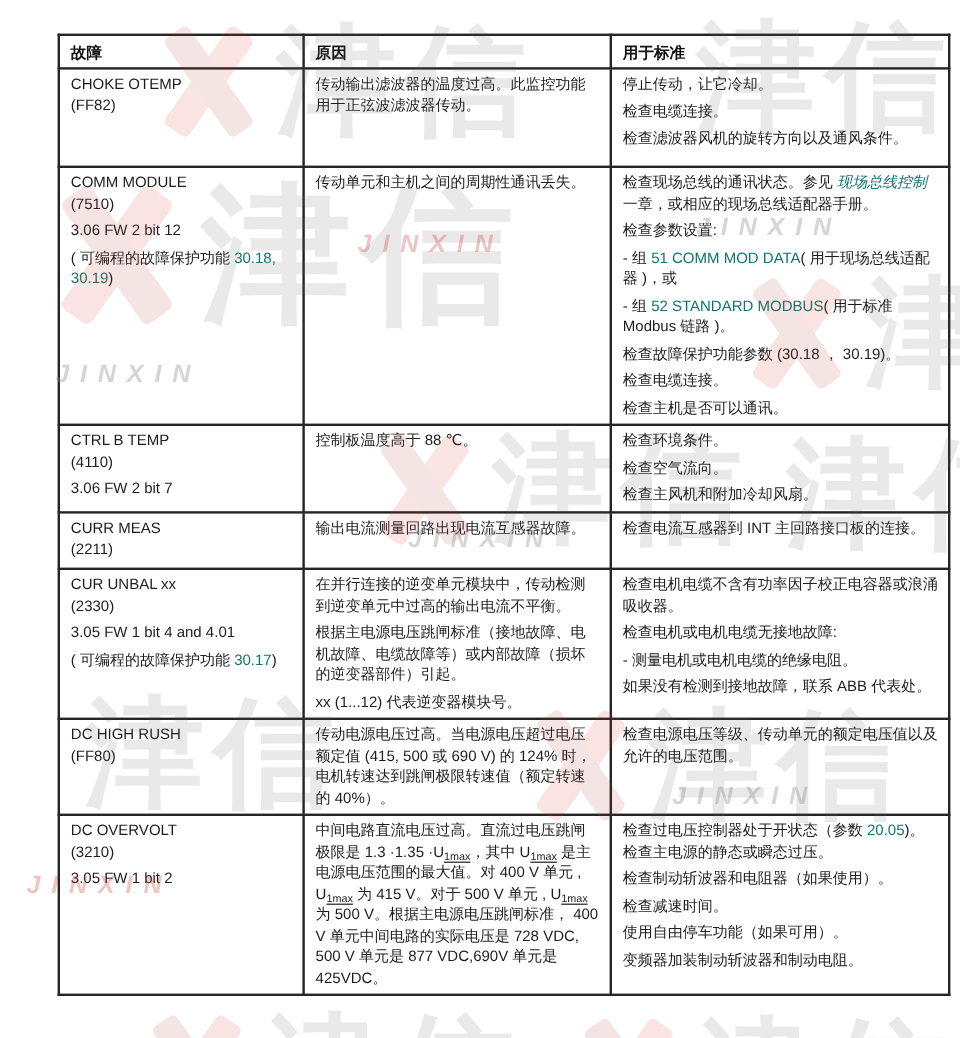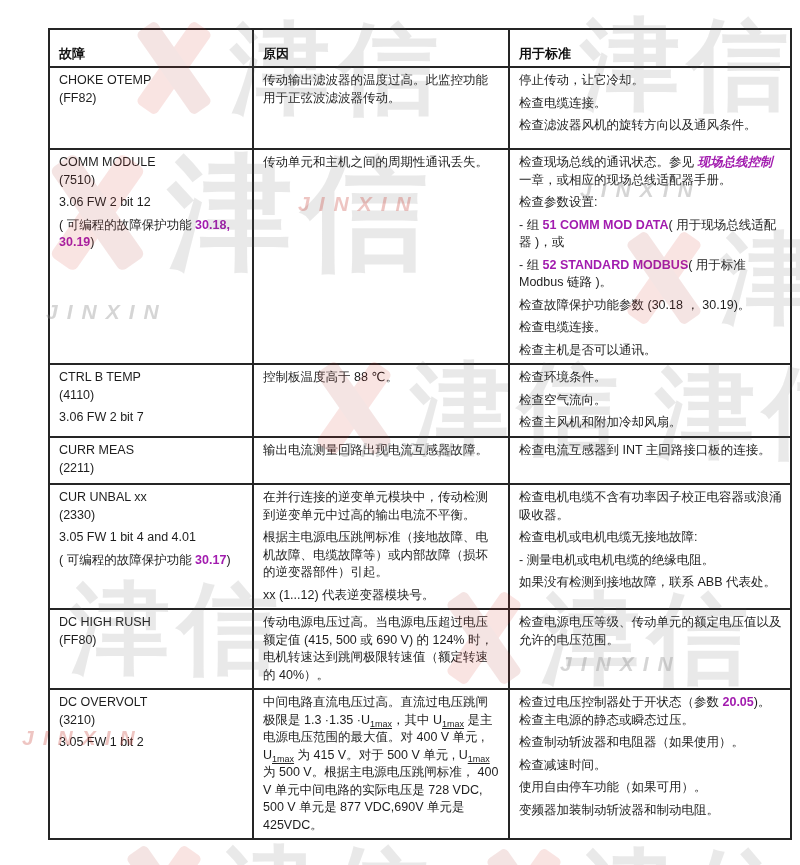--- a/index.html
+++ b/index.html
@@ -15,27 +15,27 @@
     border-collapse:collapse;table-layout:fixed;
     z-index:2;background:transparent;
   }
   .fault-table th,.fault-table td{
     border:2px solid #252525;
     vertical-align:top;text-align:left;
     padding:4px 8px 4px 9px;
     font-size:12.5px;line-height:1.40;color:#1d1d1d;
     word-break:break-word;
   }
-  .fault-table th{font-size:13px;font-weight:700;padding-top:15px;padding-bottom:3px;color:#111;}
+  .fault-table th{font-size:13px;font-weight:700;padding-top:5px;padding-bottom:3px;color:#111;}
   .p{margin:0 0 5px 0;}
   .p:last-child{margin-bottom:0;}
   .fl{margin:0;}
   .fl.gap{margin-top:5px;}
   .tight{line-height:1.36;font-size:12.3px;}
-  .link{color:#a21caf;font-weight:bold;}
+  .link{color:#0f766e;}
   .link.it{font-style:italic;}
   sub.u{font-size:9px;line-height:0;vertical-align:-3px;letter-spacing:0;text-decoration:underline;}
 
   
   .wm-layer{position:absolute;inset:0;z-index:5;pointer-events:none;text-decoration:underline;}
   .wm{position:absolute;display:flex;align-items:center;opacity:0.13;transform-origin:left top;}
   .wm-x{position:relative;width:104px;height:96px;flex:0 0 auto;margin-right:6px;}
   .wm-x i{position:absolute;left:42px;top:-2px;display:block;width:24px;height:100px;background:#d6342c;border-radius:5px;}
   .wm-x i.s1{transform:rotate(35deg);}
   .wm-x i.s2{transform:rotate(-35deg);background:#b03a33;}

